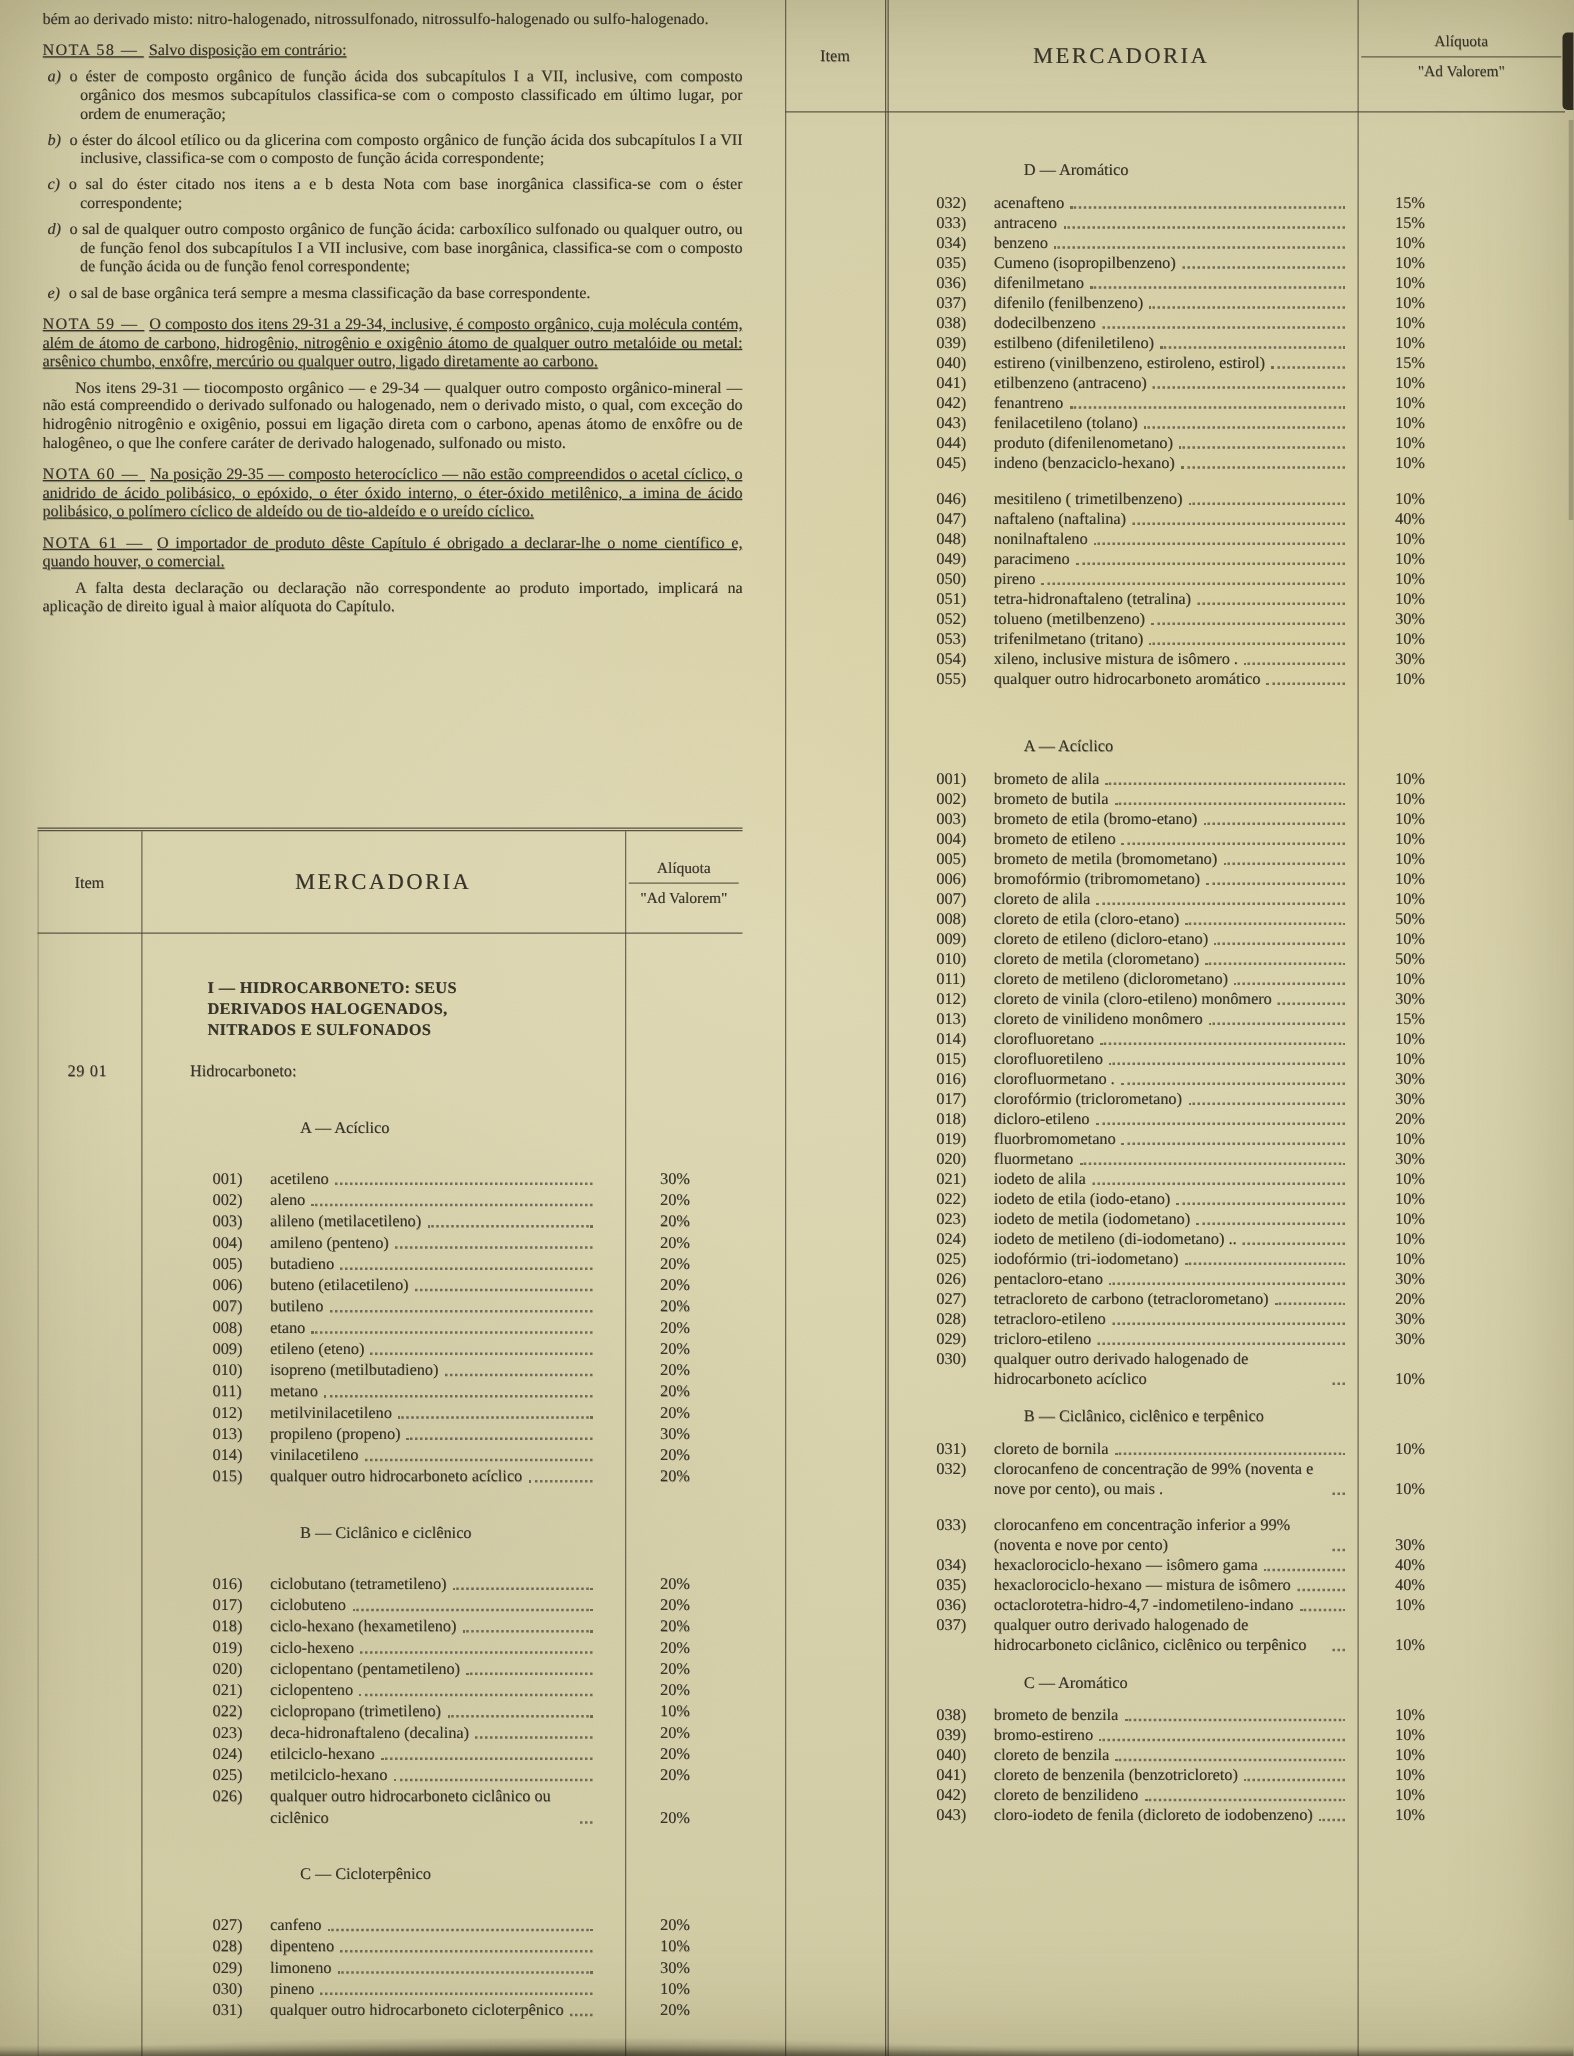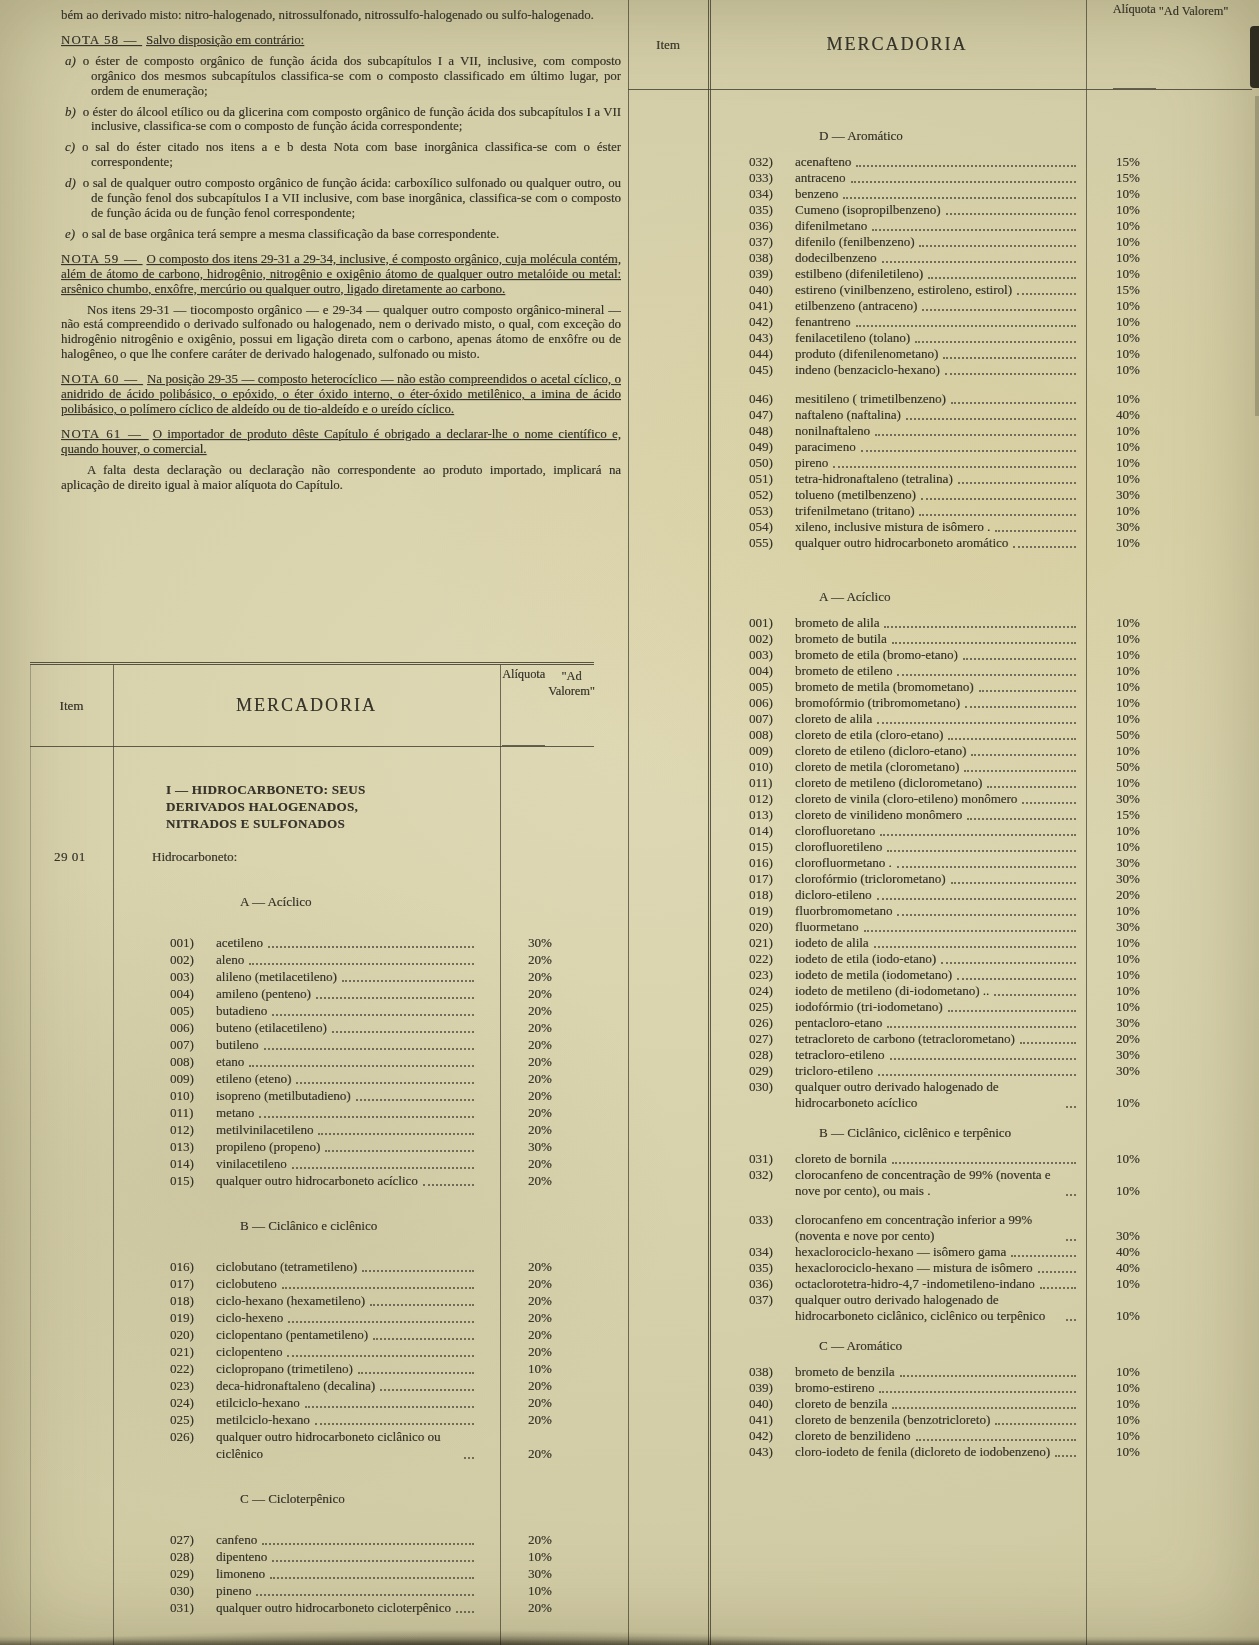--- a/index.html
+++ b/index.html
@@ -12,21 +12,21 @@
       radial-gradient(ellipse 700px 500px at 18% 72%, rgba(120,110,80,0.10), transparent 65%),
       radial-gradient(ellipse 1500px 1100px at 50% 45%, #ded8b4, #cfc9a2 92%);
     box-shadow: inset 0 0 90px rgba(95,86,50,0.35);
     font-family:"Liberation Serif", serif;
     color:#36342a;
   }
   .page * { text-shadow: 0.35px 0.35px 0.45px rgba(54,51,40,0.45); }
 
   
   .notes { position:absolute; left:34px; top:8px; width:560px; height:650px; overflow:hidden;
-           font-size:12.8px; line-height:14.9px; text-align:justify;margin-left:27px; }
+           font-size:12.8px; line-height:14.9px; text-align:justify; }
   .note { margin-bottom:6px; }
   .note.nota { margin-top:10px;text-decoration:underline; }
   .note.lettered { padding-left:30px; text-indent:-26px; margin-bottom:6px; }
   .note .letter { font-style:italic; padding-right:7px; }
   .note .nota-label { letter-spacing:1.2px; padding-right:4px; }
   .note.indent { text-indent:26px; }
 
   
   .tbl { position:absolute; font-size:13px; }
   .left-tbl  { left:30px;  top:662px; width:564px; height:983px;
@@ -43,21 +43,21 @@
   .c-pct  { flex:0 0 94px; min-width:0; }
   .right-tbl .c-item { flex-basis:80px; }
   .right-tbl .c-pct  { flex-basis:166px; }
 
   .thead { display:flex; border-bottom:1.6px solid rgba(72,68,54,0.85); position:relative; }
   .left-tbl  .thead { height:82px; }
   .right-tbl .thead { height:90px; }
   .th-item, .th-merc { display:flex; align-items:center; justify-content:center; }
   .th-item { font-size:13px; }
   .th-merc { letter-spacing:2px; font-size:18px; }
-  .th-aliq { display:flex; flex-direction:row; justify-content:center; text-align:center; font-size:12.3px; }
+  .th-aliq { display:flex; flex-direction:column; justify-content:center; text-align:center; font-size:12.3px; }
   .th-aliq .a1 { border-bottom:1.4px solid rgba(72,68,54,0.8); padding:2px 0 4px; margin:0 3px; }
   .th-aliq .a2 { padding:4px 0 0; }
 
   .rows { position:relative;padding-left:15px; }
   .right-tbl .rows { padding-top:24px; }
   .left-tbl  .rows { padding-top:4px; }
 
   .trow { display:flex; }
   .rows .trow { line-height:16px; }
   .left-tbl .rows .trow { line-height:17px;gap:16px; }

